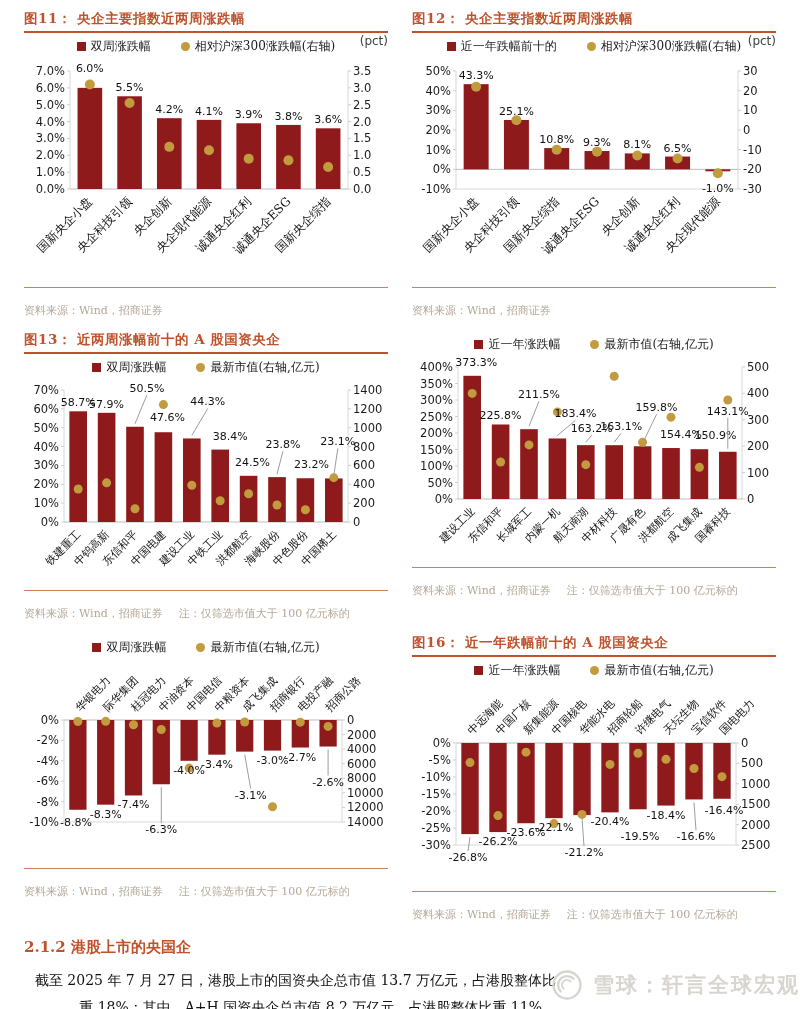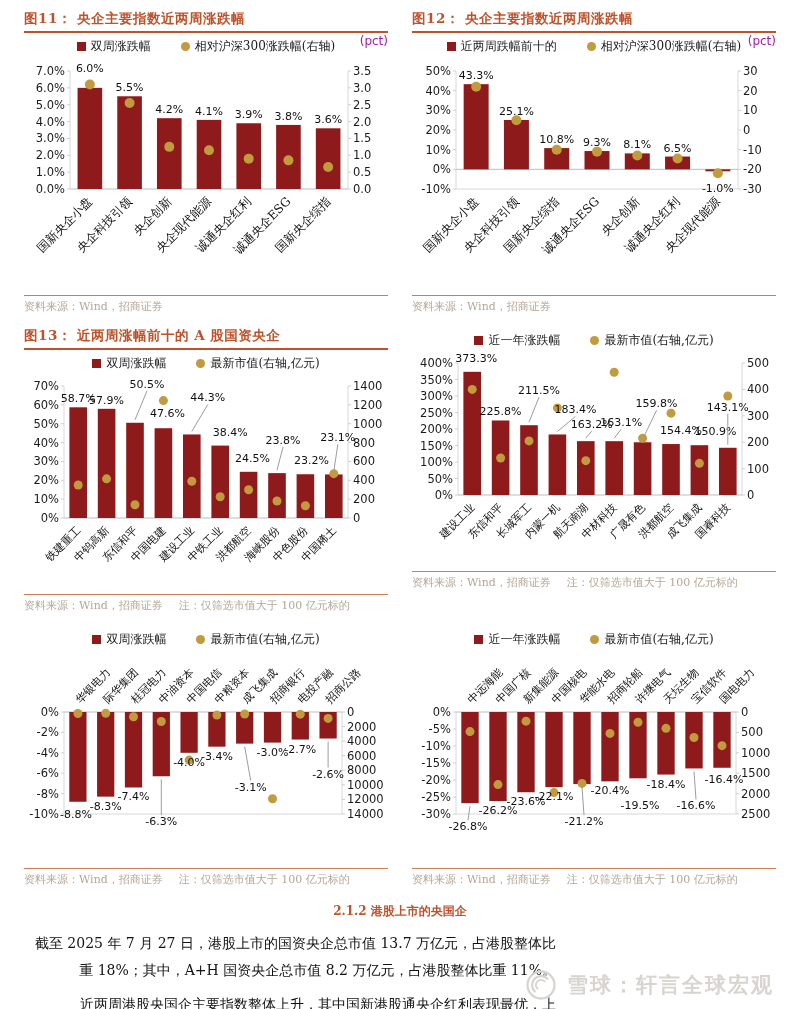--- a/index.html
+++ b/index.html
@@ -8,34 +8,34 @@
   .grid{display:grid;grid-template-columns:364px 364px;column-gap:24px;row-gap:13px;
         padding:10px 24px 0 24px;}
   .fig{margin:0;}
   .fig-title{font-family:"DejaVu Serif",serif;font-weight:bold;font-size:13.5px;
         color:#bf512b;padding-bottom:3px;border-bottom:2px solid #bf512b;letter-spacing:.5px;}
   .legend{display:flex;justify-content:center;align-items:flex-end;gap:30px;height:22px;
         position:relative;font-size:12px;color:#1a1a1a;font-family:"DejaVu Serif",serif;}
   .legend .li{display:inline-flex;align-items:center;}
   .sq{width:9px;height:9px;background:#8e1a1c;display:inline-block;margin-right:5px;}
   .ci{width:9px;height:9px;border-radius:50%;background:#c19b3d;display:inline-block;margin-right:5px;}
-  .unit{position:absolute;right:0;top:1px;font-family:"DejaVu Sans",sans-serif;font-size:12px;color:#a21caf;}
+  .unit{position:absolute;right:0;top:1px;font-family:"DejaVu Sans",sans-serif;font-size:12px;color:#404040;}
   svg.plot{display:block;}
   text.ax{font-family:"DejaVu Sans",sans-serif;font-size:11.5px;fill:#1a1a1a;}
   text.val{font-family:"DejaVu Sans",sans-serif;font-size:11px;fill:#111;}
   text.cat{font-family:"DejaVu Serif",serif;font-size:11px;fill:#111;}
   text.cat2{font-family:"DejaVu Serif",serif;font-size:12px;fill:#111;}
-  .src{border-top:1.5px solid #cd8055;margin-top:10px;padding-top:3px;font-size:11px;
+  .src{border-top:1.5px solid #cd8055;margin-top:2px;padding-top:15px;font-size:11px;
        color:#b5a797;font-family:"DejaVu Serif",serif;display:flex;gap:16px;height:15px;overflow:hidden;}
   .textsec{padding:0 24px;position:relative;}
-  .textsec h3{font-family:"DejaVu Serif",serif;color:#bf512b;font-size:12px;margin:16px 0 0 0;text-align:center;}
+  .textsec h3{font-family:"DejaVu Serif",serif;color:#bf512b;font-size:15px;margin:16px 0 0 0;}
   .textsec p{font-family:"DejaVu Serif",serif;font-size:14px;color:#111;line-height:1.95;
        margin:10px 0 0 0;max-width:532px;text-align:right;}
   .textsec p.p2{margin-top:6px;}
-  .watermark{position:absolute;right:26px;bottom:6px;display:flex;align-items:center;gap:8px;
+  .watermark{position:absolute;right:0;bottom:6px;display:flex;align-items:center;gap:8px;
        color:#d8d4cf;font-size:21px;font-weight:bold;letter-spacing:2px;white-space:nowrap;}
 </style>
 </head>
 <body>
 
 <div class="grid" id="grid">
   <figure class="fig">
     <div class="fig-title">图11： 央企主要指数近两周涨跌幅</div>
     <div class="legend">
       <span class="li">
@@ -117,21 +117,21 @@
       <span>资料来源：Wind，招商证券</span>
       <span></span>
     </div>
   </figure>
 
   <figure class="fig">
     <div class="fig-title">图12： 央企主要指数近两周涨跌幅</div>
     <div class="legend">
       <span class="li">
           <i class="sq"></i>
-          <span>近两周跌幅前十的</span>
+          <span>近一年跌幅前十的</span>
         </span>
       <span class="li">
           <i class="ci"></i>
           <span>相对沪深300涨跌幅(右轴)</span>
         </span>
       <span class="unit">(pct)</span>
     </div>
     <svg class="plot" width="364" height="230" viewBox="0 0 364 230">
         <line x1="44" y1="16" x2="44" y2="134" stroke="#d8d8d8" stroke-width="1"></line>
         <line x1="326" y1="16" x2="326" y2="134" stroke="#d8d8d8" stroke-width="1"></line>
@@ -488,20 +488,21 @@
         <line x1="304.1" y1="93.52" x2="304.1" y2="119.51999999999998" stroke="#9d9d9d" stroke-width="1"></line>
         <text x="304.1" y="129.51999999999998" text-anchor="middle" class="val">-2.6%</text>
       </svg>
     <div class="src">
       <span>资料来源：Wind，招商证券</span>
       <span>注：仅筛选市值大于 100 亿元标的</span>
     </div>
   </figure>
 
   <figure class="fig">
+    <div class="fig-title">图16： 近一年跌幅前十的 A 股国资央企</div>
     <div class="legend">
       <span class="li">
           <i class="sq"></i>
           <span>近一年涨跌幅</span>
         </span>
       <span class="li">
           <i class="ci"></i>
           <span>最新市值(右轴,亿元)</span>
         </span>
       <span class="unit"></span>

